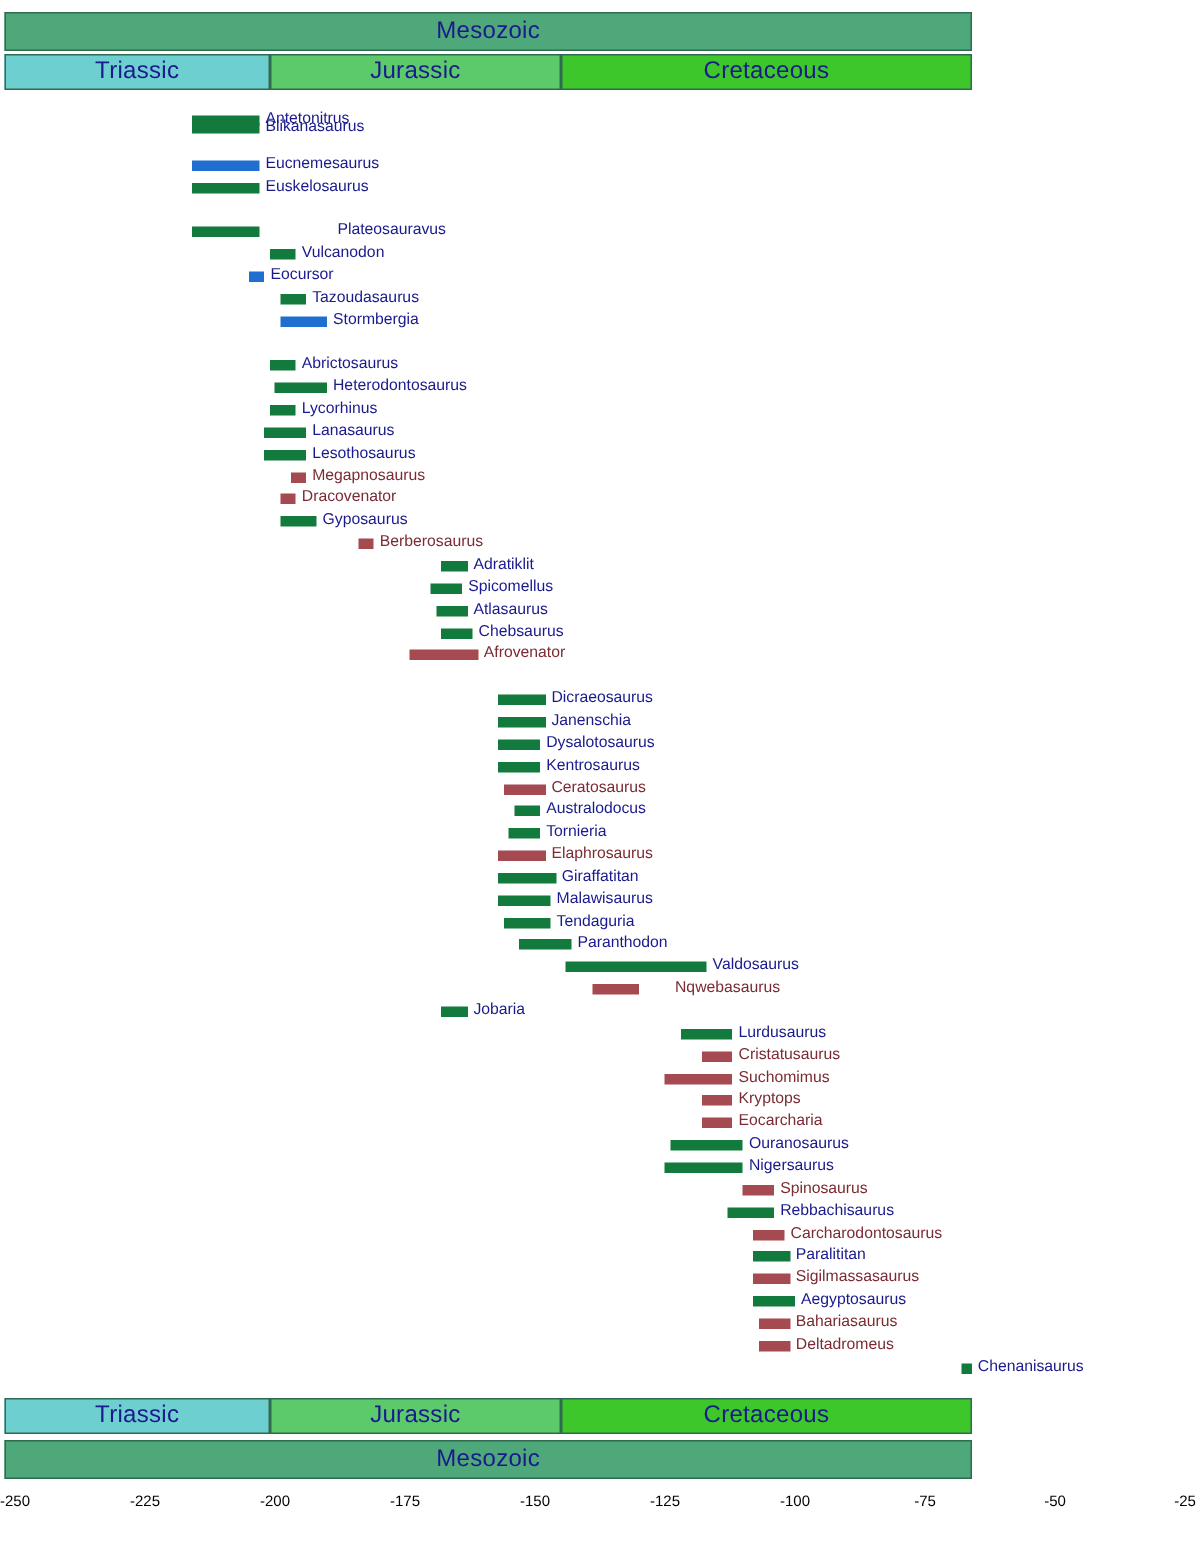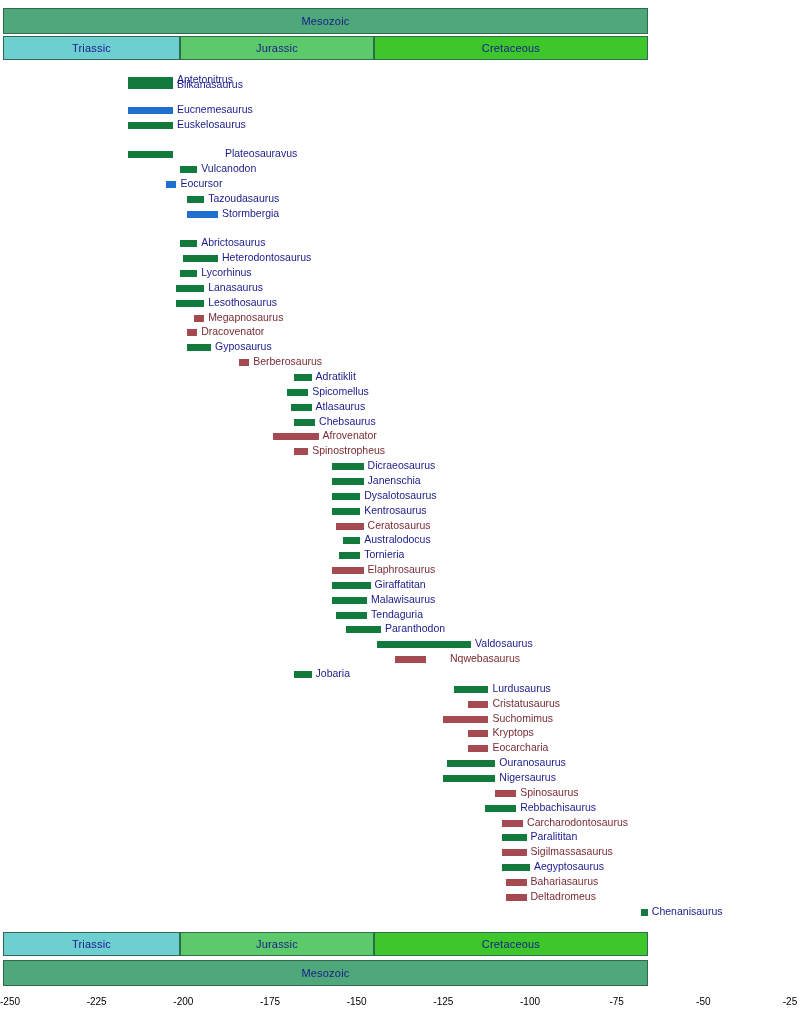--- a/index.html
+++ b/index.html
@@ -19,21 +19,21 @@
     left: 0; top: 0;
     width: 800px;
     height: 1035px;
   }
   
   .era-bar, .period-bar {
     position: absolute;
     box-sizing: border-box;
     border: 1px solid #2f6b4f;
     color: #1a1a8c;
-    font-size: 11px;
+    font-size: 16px;
     display: flex;
     align-items: center;
     justify-content: center;
     letter-spacing: 0.2px;
   }
   .era-bar {
     background: #4fa87a;
   }
 
   
@@ -196,24 +196,20 @@
         <div class="range-bar" style="left: 290.8px; width: 20.8px; background: rgb(18, 122, 60);"></div>
         <div class="taxon-label" style="left: 315.6px; color: rgb(26, 26, 140);">Atlasaurus</div>
       </div>
       <div class="taxon-row" style="top: 414.55px;">
         <div class="range-bar" style="left: 294.267px; width: 20.8px; background: rgb(18, 122, 60);"></div>
         <div class="taxon-label" style="left: 319.067px; color: rgb(26, 26, 140);">Chebsaurus</div>
       </div>
       <div class="taxon-row" style="top: 429.4px;">
         <div class="range-bar" style="left: 273.467px; width: 45.0667px; background: rgb(166, 74, 82);"></div>
         <div class="taxon-label" style="left: 322.533px; color: rgb(122, 43, 51);">Afrovenator</div>
-      </div>
-      <div class="taxon-row" style="top: 444.25px;">
-        <div class="range-bar" style="left: 294.267px; width: 13.8667px; background: rgb(166, 74, 82);"></div>
-        <div class="taxon-label" style="left: 312.133px; color: rgb(122, 43, 51);">Spinostropheus</div>
       </div>
       <div class="taxon-row" style="top: 459.1px;">
         <div class="range-bar" style="left: 332.4px; width: 31.2px; background: rgb(18, 122, 60);"></div>
         <div class="taxon-label" style="left: 367.6px; color: rgb(26, 26, 140);">Dicraeosaurus</div>
       </div>
       <div class="taxon-row" style="top: 473.95px;">
         <div class="range-bar" style="left: 332.4px; width: 31.2px; background: rgb(18, 122, 60);"></div>
         <div class="taxon-label" style="left: 367.6px; color: rgb(26, 26, 140);">Janenschia</div>
       </div>
       <div class="taxon-row" style="top: 488.8px;">

